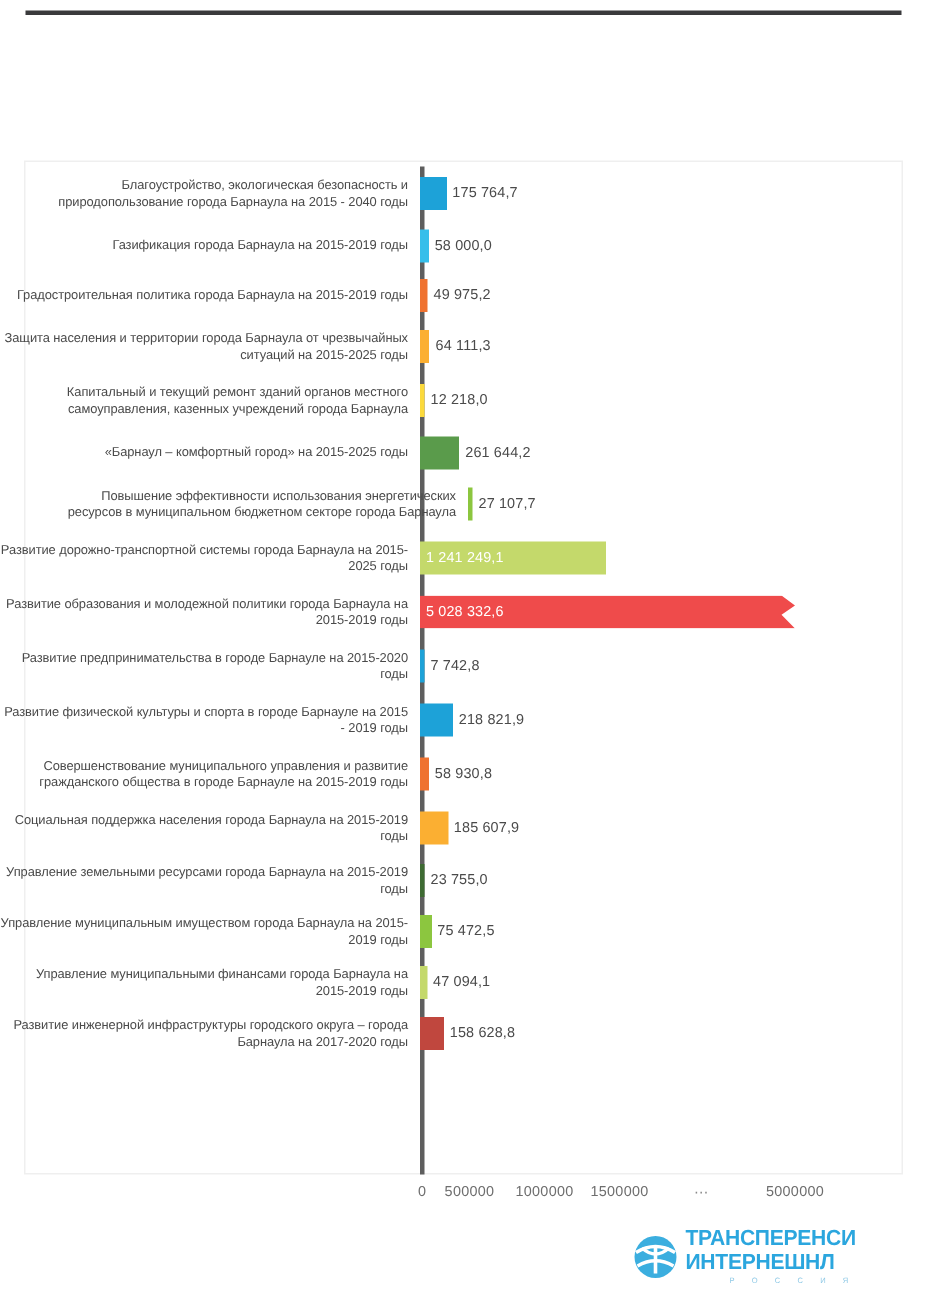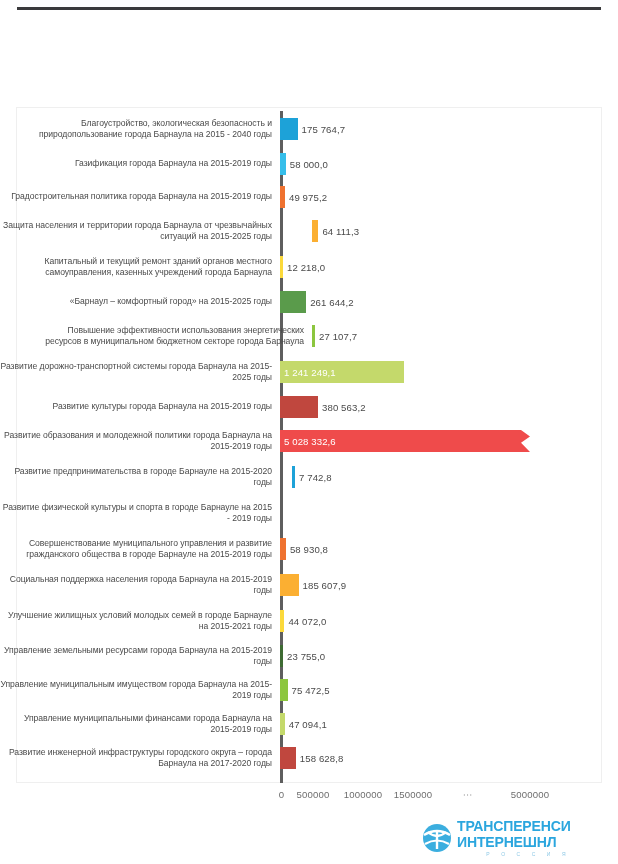--- a/index.html
+++ b/index.html
@@ -214,21 +214,21 @@
             <span class="bar-value" style="left: 9.8px;">58 000,0</span>
           </div>
         </div>
         <div class="row" style="height: 33px;">
           <div class="row-label">Градостроительная политика города Барнаула на 2015-2019 годы</div>
           <div class="row-plot">
             <div class="bar" style="width: 4.99752px; background: rgb(239, 114, 48);"></div>
             <span class="bar-value" style="left: 8.99752px;">49 975,2</span>
           </div>
         </div>
-        <div class="row" style="height: 36px; gap: 32px;">
+        <div class="row" style="height: 36px;">
           <div class="row-label">Защита населения и территории города Барнаула от чрезвычайных ситуаций на 2015-2025 годы</div>
           <div class="row-plot">
             <div class="bar" style="width: 6.41113px; background: rgb(251, 175, 50);"></div>
             <span class="bar-value" style="left: 10.4111px;">64 111,3</span>
           </div>
         </div>
         <div class="row" style="height: 36px;">
           <div class="row-label">Капитальный и текущий ремонт зданий органов местного самоуправления, казенных учреждений города Барнаула</div>
           <div class="row-plot">
             <div class="bar" style="width: 3px; background: rgb(251, 217, 59);"></div>
@@ -249,63 +249,53 @@
             <span class="bar-value" style="left: 7px;">27 107,7</span>
           </div>
         </div>
         <div class="row" style="height: 36px;">
           <div class="row-label">Развитие дорожно-транспортной системы города Барнаула на 2015-2025 годы</div>
           <div class="row-plot">
             <div class="bar" style="width: 124.125px; background: rgb(196, 217, 107);"></div>
             <span class="bar-value inside" style="left: 4px;">1 241 249,1</span>
           </div>
         </div>
-        <div class="row" style="height: 33px;">
-          <div class="row-label">Развитие культуры города Барнаула на 2015-2019 годы</div>
-          <div class="row-plot">
-            <div class="bar" style="width: 38.0563px; background: rgb(192, 71, 62);"></div>
-            <span class="bar-value" style="left: 42.0563px;">380 563,2</span>
-          </div>
-        </div>
         <div class="row" style="height: 36px;">
           <div class="row-label">Развитие образования и молодежной политики города Барнаула на 2015-2019 годы</div>
           <div class="row-plot">
             <div class="bar broken" style="width: 250px; background: rgb(239, 75, 75);"></div>
             <span class="bar-value inside" style="left: 4px;">5 028 332,6</span>
           </div>
         </div>
-        <div class="row" style="height: 36px; gap: 12px;">
+        <div class="row" style="height: 36px;">
           <div class="row-label">Развитие предпринимательства в городе Барнауле на 2015-2020 годы</div>
           <div class="row-plot">
             <div class="bar" style="width: 3px; background: rgb(29, 162, 216);"></div>
             <span class="bar-value" style="left: 7px;">7 742,8</span>
           </div>
         </div>
         <div class="row" style="height: 36px;">
           <div class="row-label">Развитие физической культуры и спорта в городе Барнауле на 2015 - 2019 годы</div>
+          <div class="row-plot">
+            <div class="bar" style="width: 21.8822px; background: rgb(29, 162, 216);"></div>
+            <span class="bar-value" style="left: 25.8822px;">218 821,9</span>
+          </div>
         </div>
         <div class="row" style="height: 36px;">
           <div class="row-label">Совершенствование муниципального управления и развитие гражданского общества в городе Барнауле на 2015-2019 годы</div>
           <div class="row-plot">
             <div class="bar" style="width: 5.89308px; background: rgb(239, 114, 48);"></div>
             <span class="bar-value" style="left: 9.89308px;">58 930,8</span>
           </div>
         </div>
         <div class="row" style="height: 36px;">
           <div class="row-label">Социальная поддержка населения города Барнаула на 2015-2019 годы</div>
           <div class="row-plot">
             <div class="bar" style="width: 18.5608px; background: rgb(251, 175, 50);"></div>
             <span class="bar-value" style="left: 22.5608px;">185 607,9</span>
-          </div>
-        </div>
-        <div class="row" style="height: 36px;">
-          <div class="row-label">Улучшение жилищных условий молодых семей в городе Барнауле на 2015-2021 годы</div>
-          <div class="row-plot">
-            <div class="bar" style="width: 4.4072px; background: rgb(251, 217, 59);"></div>
-            <span class="bar-value" style="left: 8.4072px;">44 072,0</span>
           </div>
         </div>
         <div class="row" style="height: 34px;">
           <div class="row-label">Управление земельными ресурсами города Барнаула на 2015-2019 годы</div>
           <div class="row-plot">
             <div class="bar" style="width: 3px; background: rgb(62, 107, 51);"></div>
             <span class="bar-value" style="left: 7px;">23 755,0</span>
           </div>
         </div>
         <div class="row" style="height: 34px;">

